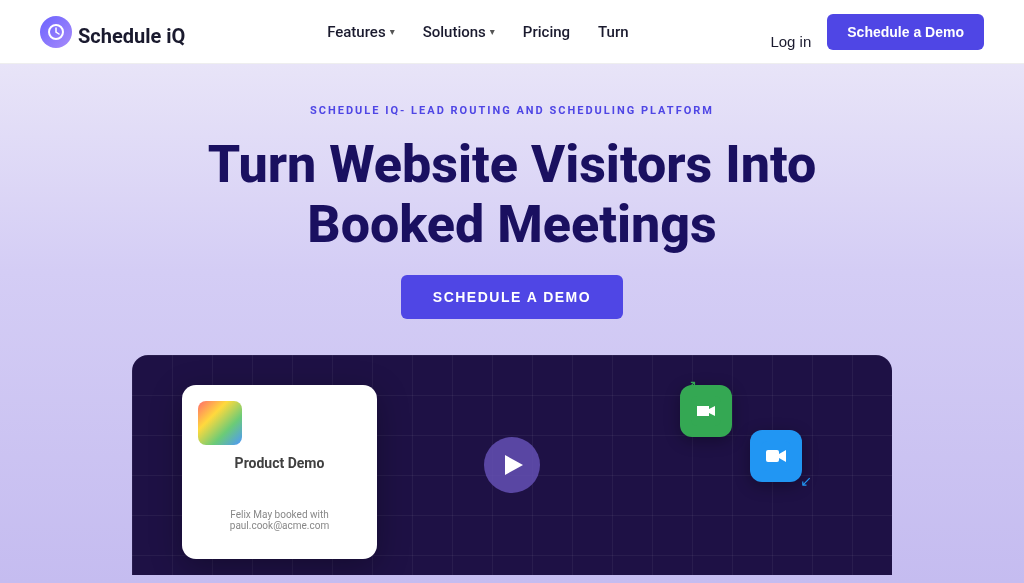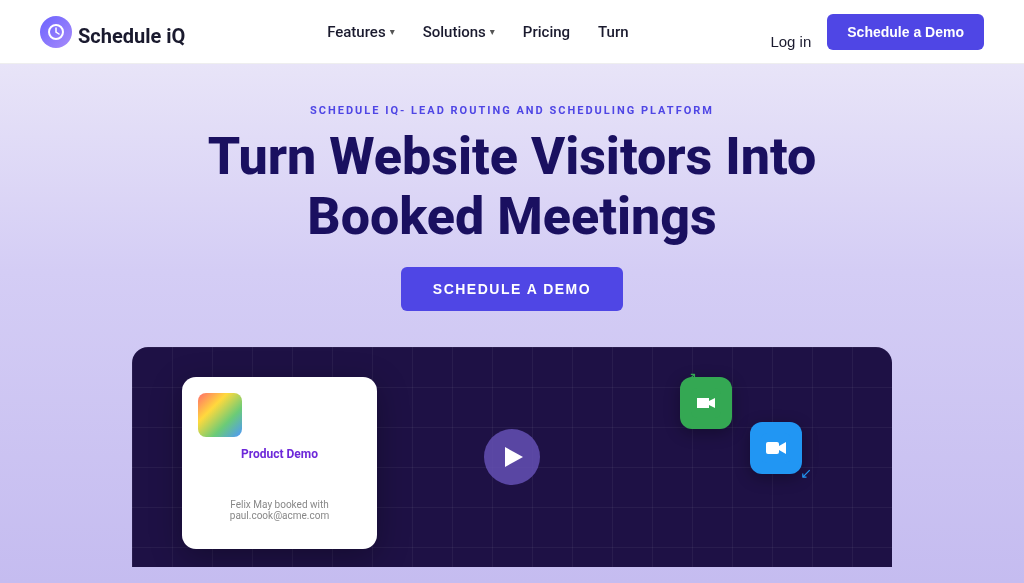--- a/index.html
+++ b/index.html
@@ -86,21 +86,21 @@
       position: relative;
       height: 519px;
       overflow: hidden;
     }
     .hero-subtitle {
       font-size: 11px;
       font-weight: 700;
       letter-spacing: 2px;
       color: #4f46e5;
       text-transform: uppercase;
-      margin-bottom: 10px;
+      margin-bottom: 18px;
     }
     .hero-title {
       font-size: 52px;
       font-weight: 800;
       color: #1a1060;
       line-height: 1.15;
       margin-bottom: 20px;
     }
     .hero-desc {
       font-size: 16px;
@@ -156,23 +156,23 @@
       box-shadow: 0 8px 32px rgba(0,0,0,0.3);
     }
     .demo-card-avatar {
       width: 44px;
       height: 44px;
       border-radius: 8px;
       background: linear-gradient(135deg, #ff6b6b, #ffd93d, #6bcb77, #4d96ff);
       margin-bottom: 10px;
     }
     .demo-card-title {
-      font-size: 12px;
+      font-size: 14px;
       font-weight: 700;
-      color: #6d28d9;
+      color: #404040;
       margin-bottom: 3px;
     }
     .demo-card-subtitle {
       font-size: 10px;
       color: #888;
       margin-bottom: 12px;
       margin-top: 38px;
     }
 
     

